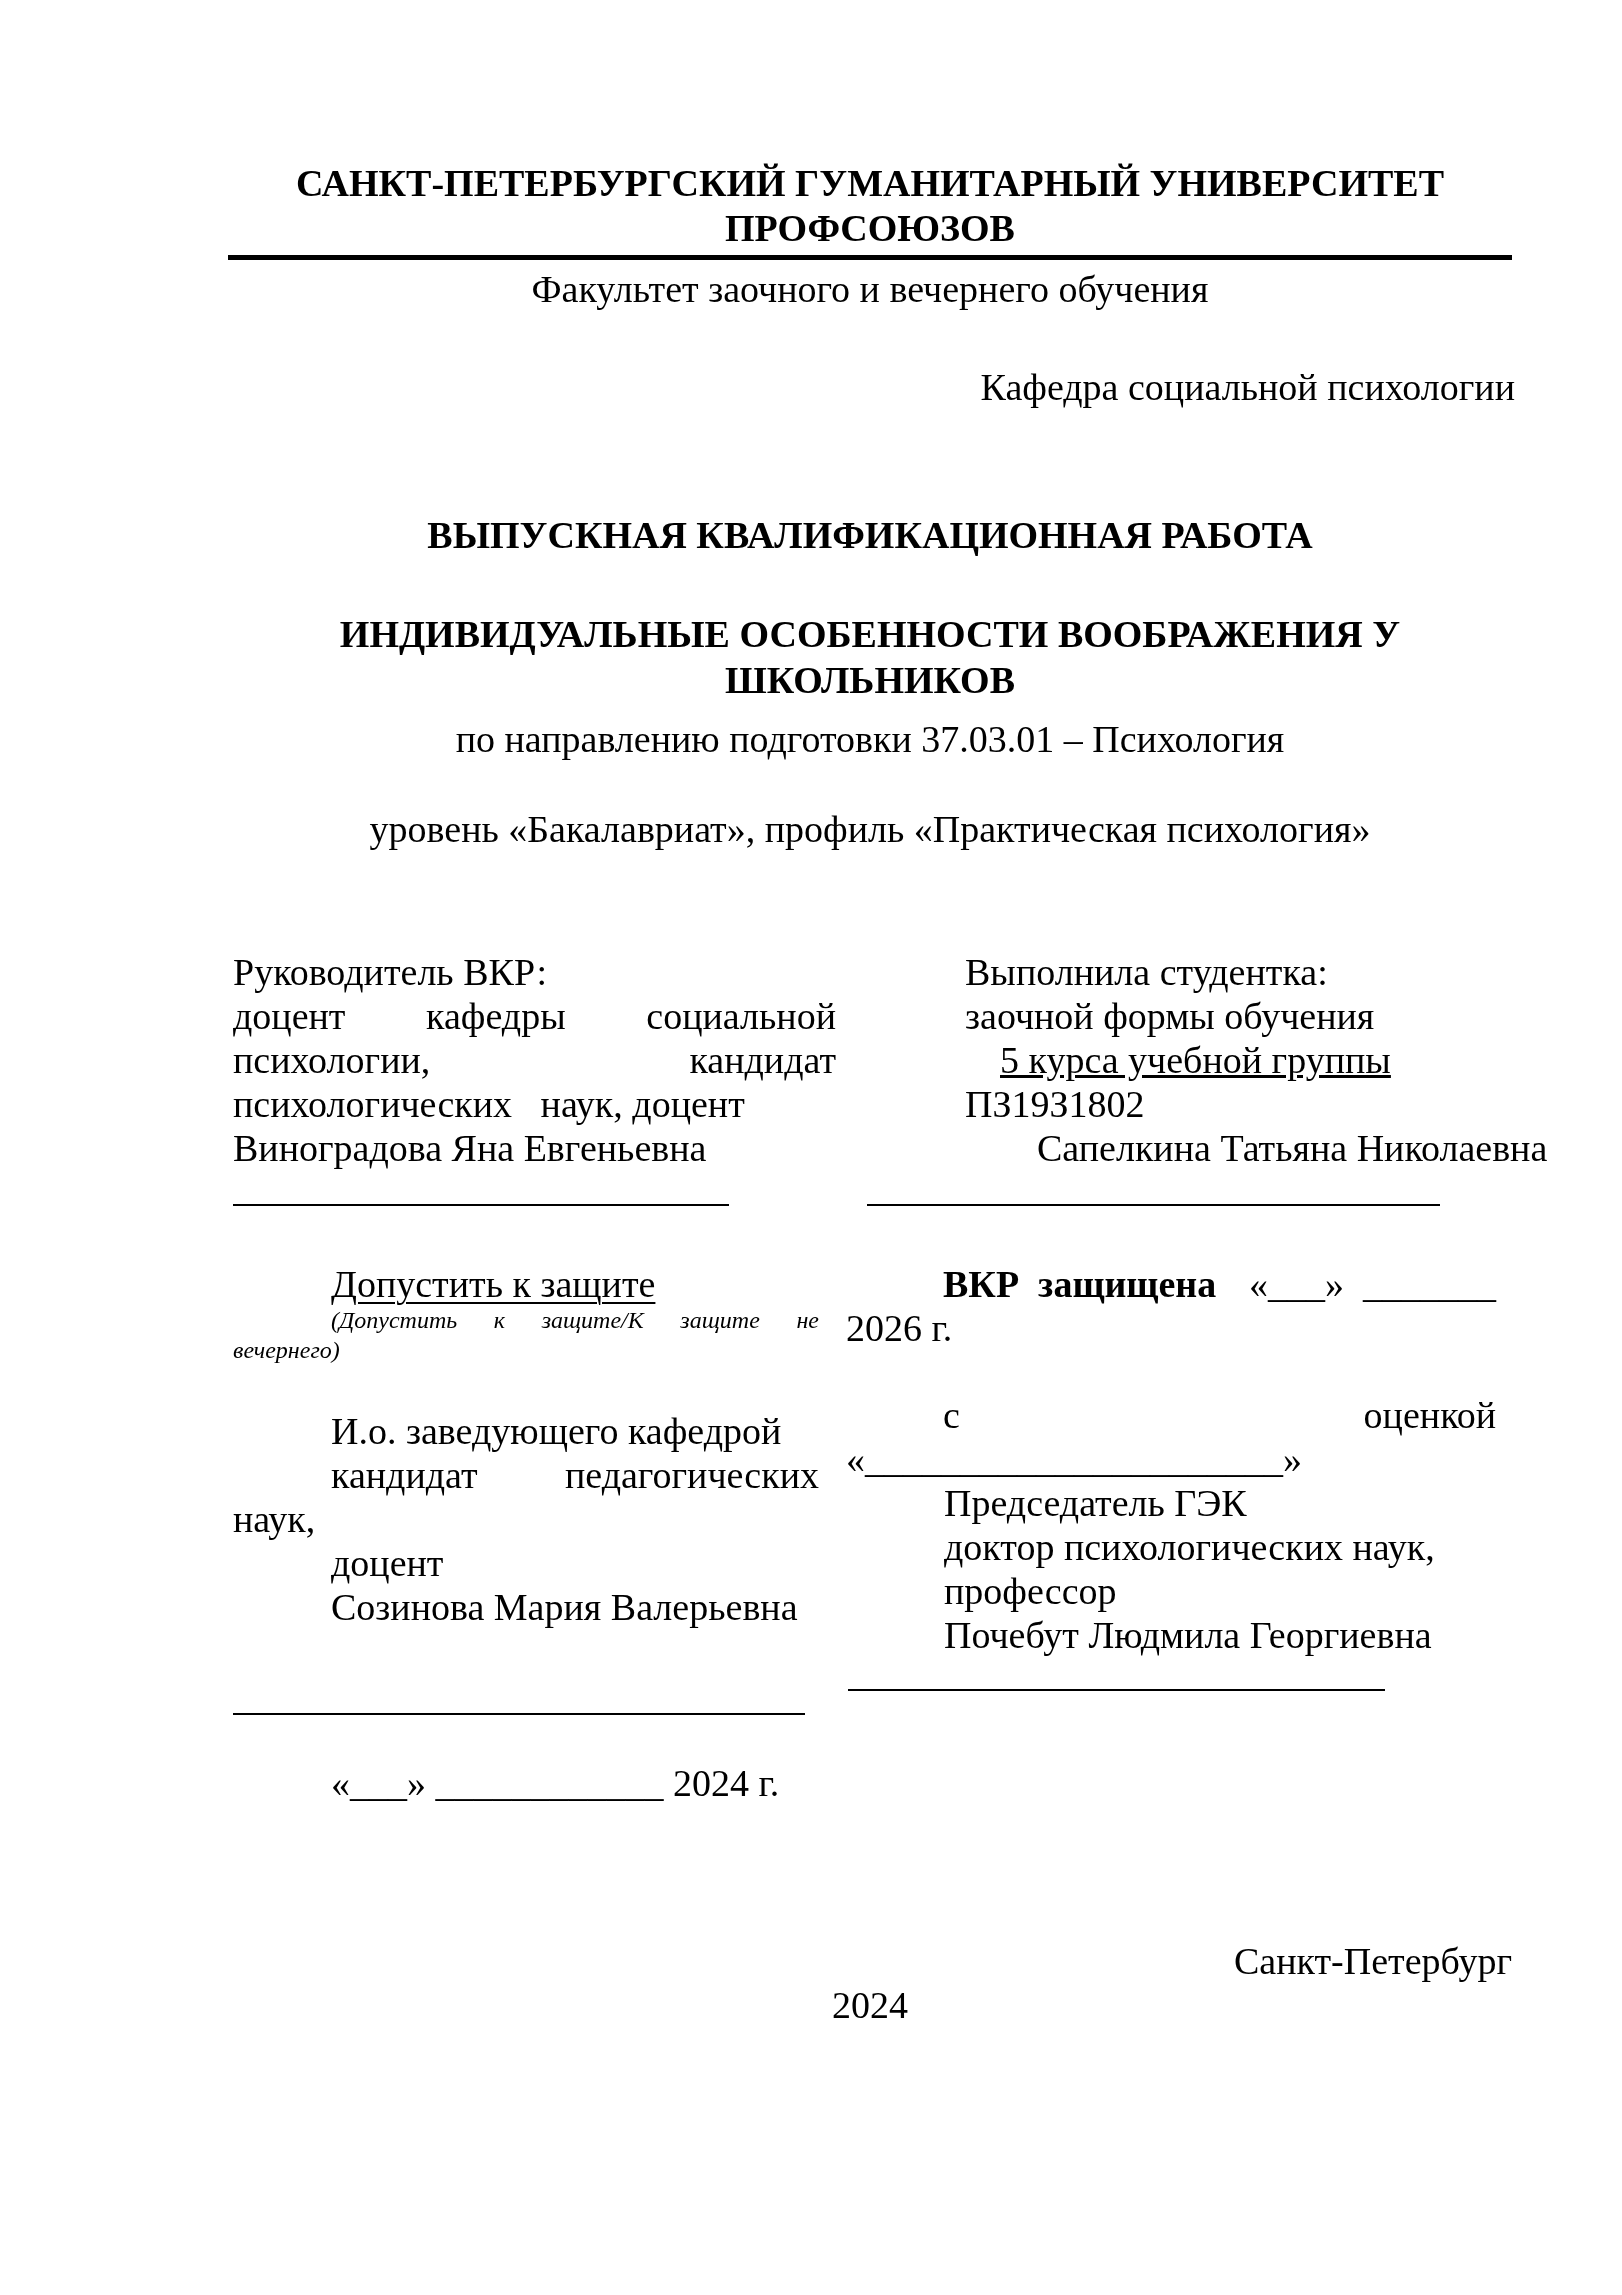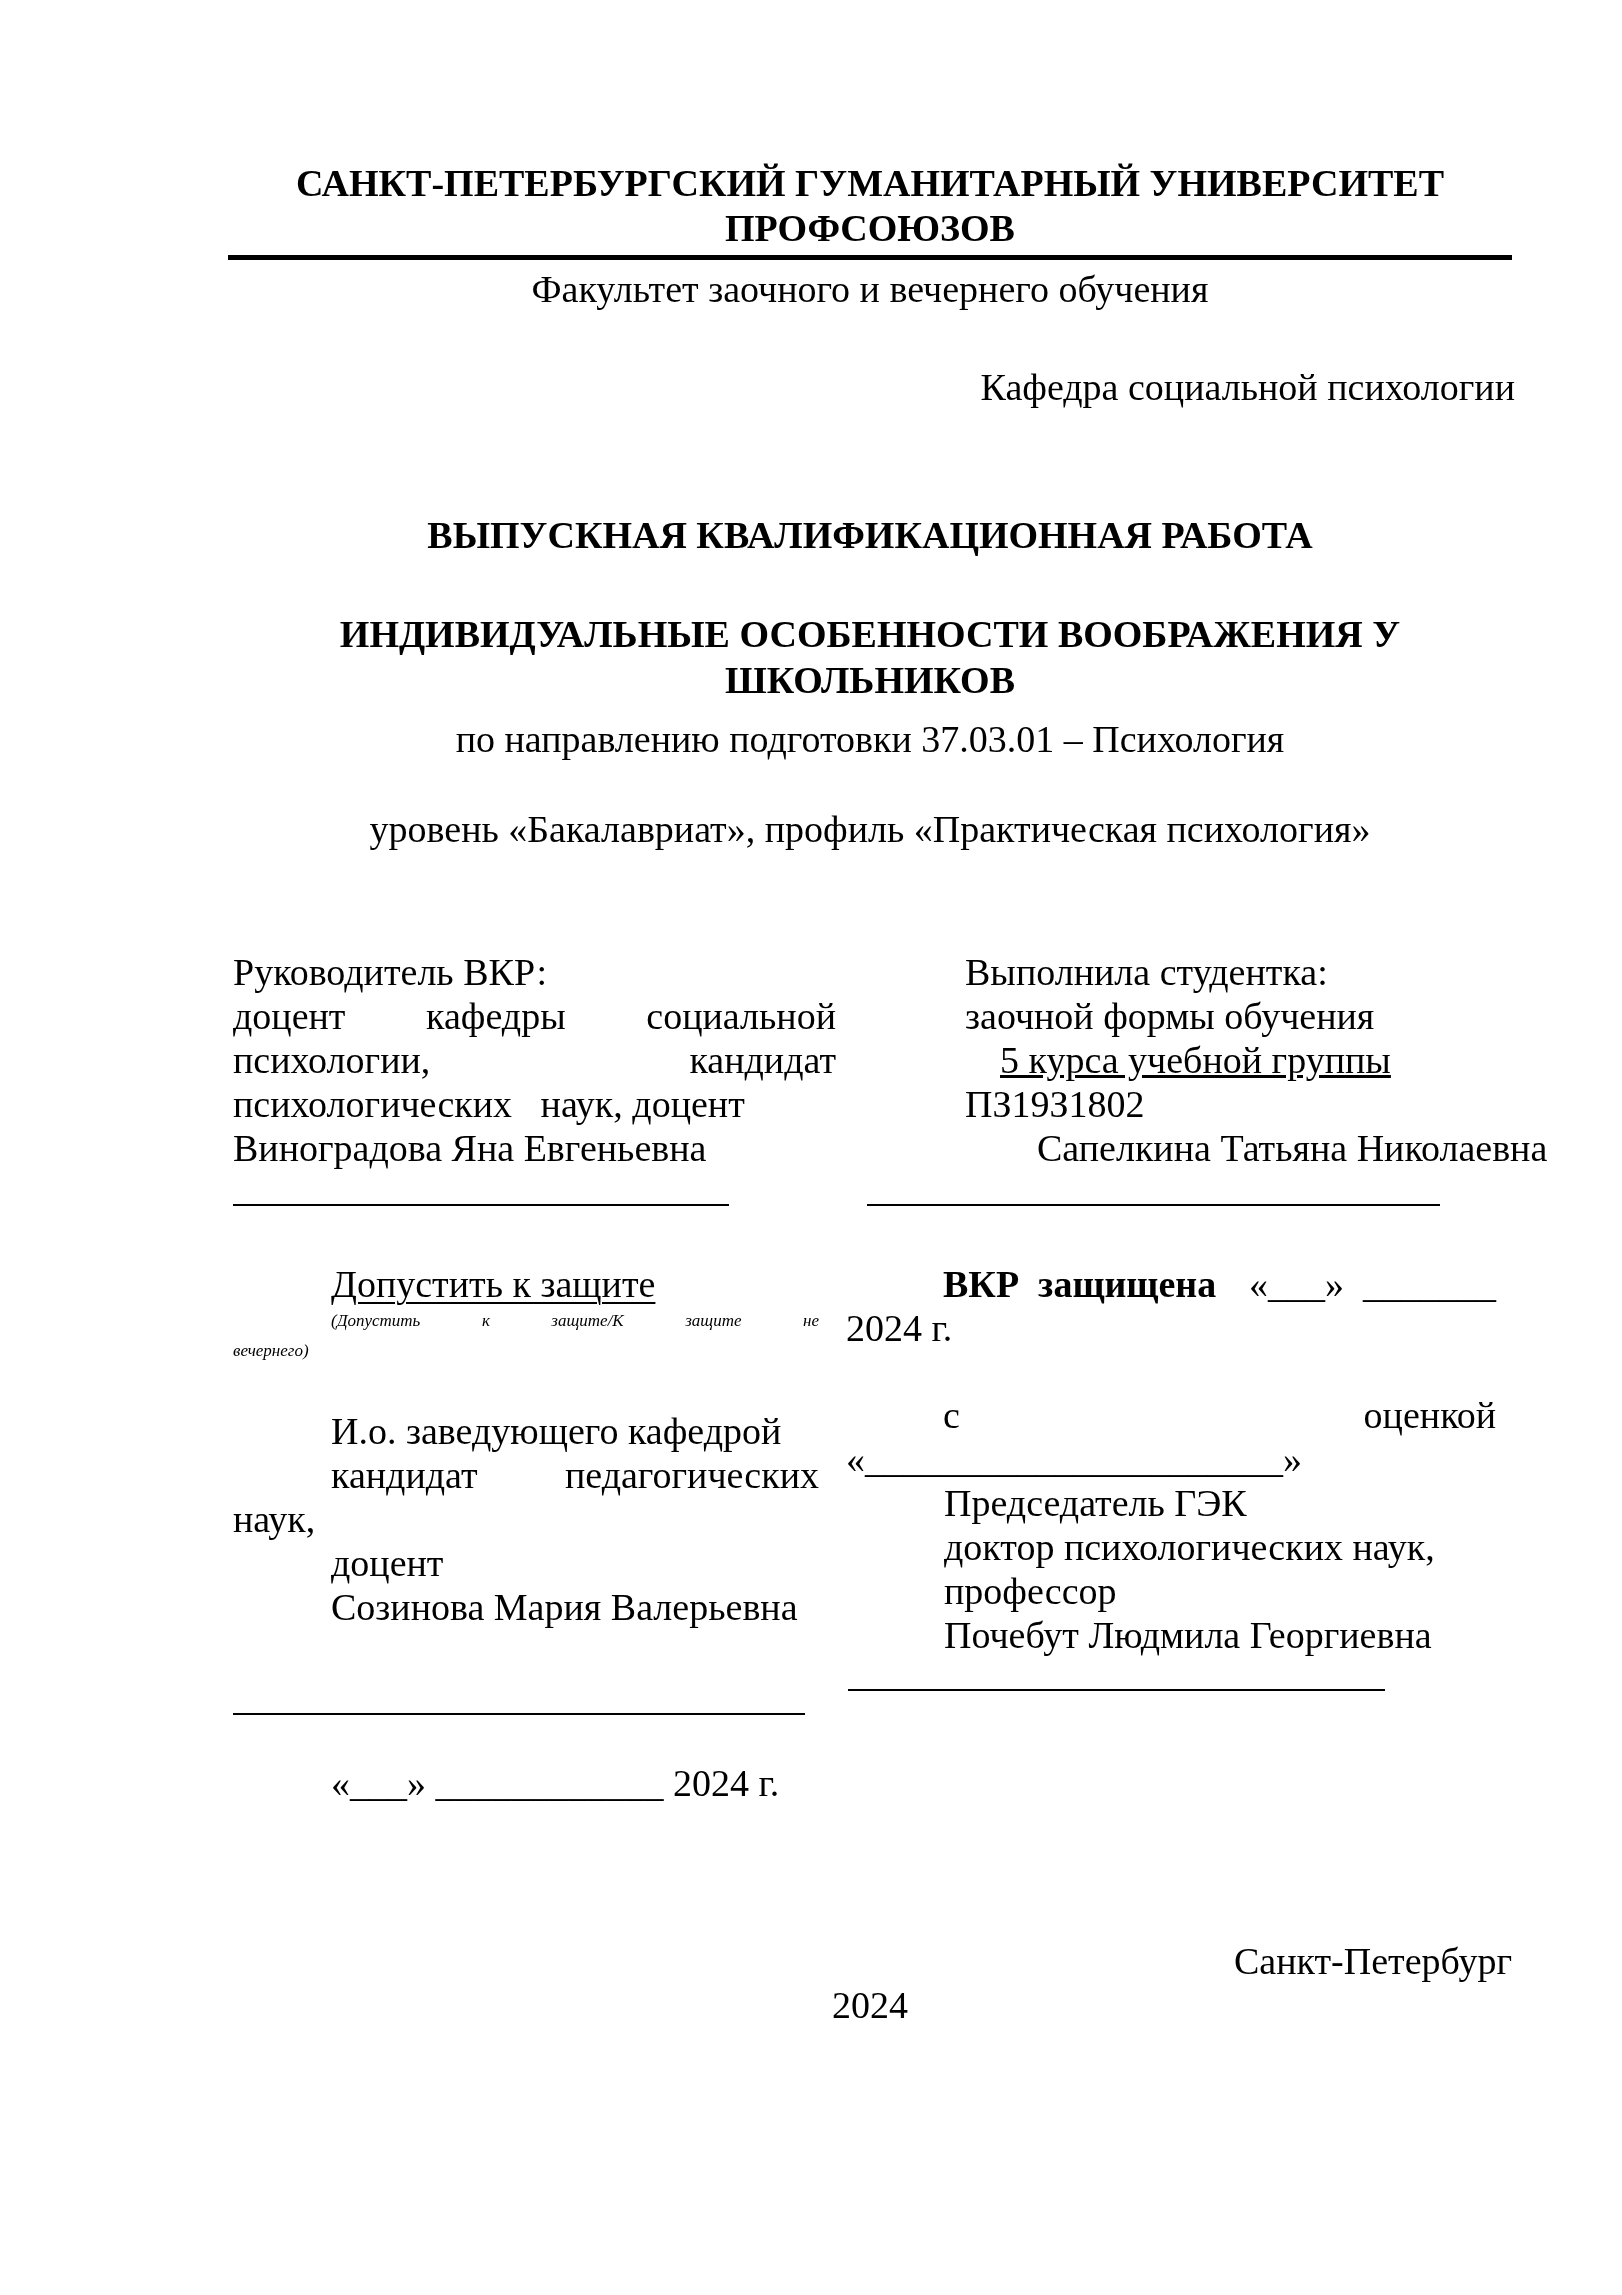--- a/index.html
+++ b/index.html
@@ -5,21 +5,21 @@
   html, body { margin: 0; padding: 0; background: #ffffff; }
   body { width: 1623px; height: 2295px; position: relative; overflow: hidden;
          font-family: "Liberation Serif", "DejaVu Serif", serif; color: #000000; }
   .ln { position: absolute; font-size: 38px; line-height: 44px; white-space: pre; }
   .b { font-weight: bold; }
   .c { text-align: center; }
   .i { font-style: italic; }
   .u { text-decoration: underline; text-underline-offset: 4.7px; text-decoration-thickness: 1.6px; }
   .rule { position: absolute; left: 228px; top: 255px; width: 1284px; height: 4.7px; background: #000; }
   .just { display: flex; justify-content: space-between; }
-  .small { font-size: 17px; line-height: 31px; text-align: right; }
+  .small { font-size: 24px; line-height: 31px; text-align: right; }
   .sigline { position: absolute; height: 2.4px; background: #000; }
 </style>
 </head>
 <body>
 
 <div class="ln b c" style="left:228px; width:1284px; top:161px;">САНКТ-ПЕТЕРБУРГСКИЙ ГУМАНИТАРНЫЙ УНИВЕРСИТЕТ</div>
 <div class="ln b c" style="left:228px; width:1284px; top:206px;">ПРОФСОЮЗОВ</div>
 <div class="rule"></div>
 <div class="ln c" style="left:228px; width:1284px; top:267px;">Факультет заочного и вечернего обучения</div>
 <div class="ln" style="right:108px; top:365px; text-align:right;">Кафедра социальной психологии</div>
@@ -76,21 +76,21 @@
   <div class="ln" style="left:331px; top:1585px;">Созинова Мария Валерьевна</div>
   <div class="sigline" style="left:233px; top:1713px; width:572px;"></div>
   <div class="ln" style="left:331px; top:1761px;">«___» ____________ 2024 г.</div>
 </div>
 
 <div>
   <div class="ln" style="left:846px; width:650px; top:1262px; display:flex; justify-content:space-between; padding-left:97px; box-sizing:border-box;">
     <span class="b">ВКР  защищена</span>
     <span>«___»  _______</span>
   </div>
-  <div class="ln" style="left:846px; top:1306px;">2024 г.</div>
+  <div class="ln" style="left:846px; top:1306px;">2026 г.</div>
 
   <div class="ln" style="left:846px; width:650px; top:1393px; display:flex; justify-content:space-between; padding-left:97px; box-sizing:border-box;">
     <span>с</span>
     <span>оценкой</span>
   </div>
   <div class="ln" style="left:846px; top:1437px;">«______________________»</div>
   <div class="ln" style="left:944px; top:1481px;">Председатель ГЭК</div>
   <div class="ln" style="left:944px; top:1525px;">доктор психологических наук,</div>
   <div class="ln" style="left:944px; top:1569px;">профессор</div>
   <div class="ln" style="left:944px; top:1613px;">Почебут Людмила Георгиевна</div>

